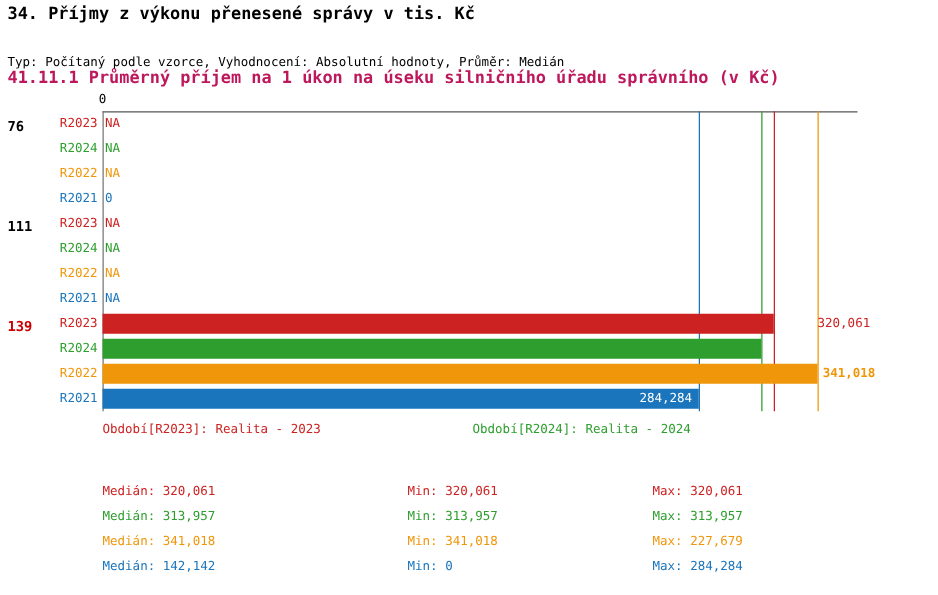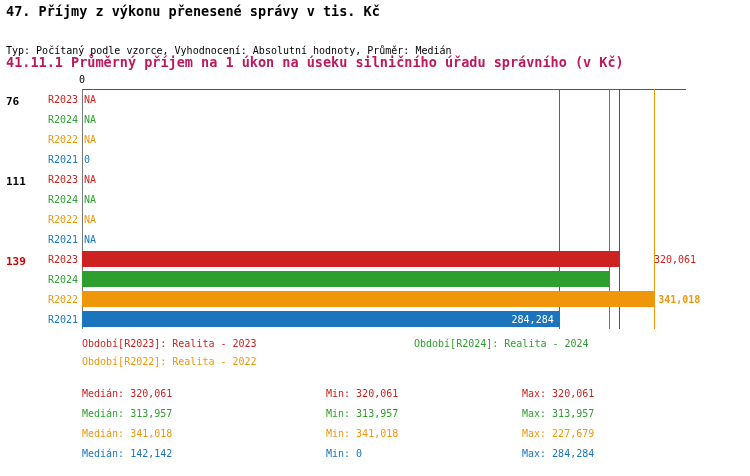--- a/index.html
+++ b/index.html
@@ -159,21 +159,21 @@
     position: absolute;
     white-space: nowrap;
   }
   .stat-median { left: 0px; }
   .stat-min { left: 244px; }
   .stat-max { left: 440px; }
 </style>
 </head>
 <body>
 
-<div class="title-1">47. Příjmy z výkonu přenesené správy v tis. Kč</div>
+<div class="title-1">34. Příjmy z výkonu přenesené správy v tis. Kč</div>
 <div class="title-2">41.11.1 Průměrný příjem na 1 úkon na úseku silničního úřadu správního (v Kč)</div>
 <div class="subtitle">Typ: Počítaný podle vzorce, Vyhodnocení: Absolutní hodnoty, Průměr: Medián</div>
 
 <div class="zero-label">0</div>
 
 <div class="plot" id="plot">
   <div class="plot-border-top"></div>
   <div class="axis-zero"></div>
 <div class="vline" style="left: 476.965px; background: rgb(26, 117, 188);"></div>
     <div class="vline" style="left: 526.75px; background: rgb(46, 158, 46);"></div>
@@ -229,24 +229,23 @@
     <div class="row" style="top: 220px; width: 604px;">
       <div class="row-label" style="color: rgb(26, 117, 188);">R2021</div>
       <div class="bar" style="width: 476.965px; background: rgb(26, 117, 188);"></div>
       <div class="bar-val" style="color: rgb(255, 255, 255); left: 429.565px;">284,284</div>
     </div>
   </div>
 
 <div class="legend" id="legend">
     <div class="legend-row">
       <div class="legend-item legend-col-1" style="color: rgb(204, 34, 34);">Období[R2023]: Realita - 2023</div>
-      <div class="legend-item legend-col-2" style="color: rgb(46, 158, 46); margin-left: 36px;">Období[R2024]: Realita - 2024</div>
+      <div class="legend-item legend-col-2" style="color: rgb(46, 158, 46);">Období[R2024]: Realita - 2024</div>
     </div>
     <div class="legend-row">
-      <div class="legend-item legend-col-1" style="color: rgb(240, 150, 10);">Období[R2022]: Realita - 2022</div>
     </div>
   </div>
 <div class="stats" id="stats">
     <div class="stats-row">
       <div class="stat stat-median" style="color: rgb(204, 34, 34);">Medián: 320,061</div>
       <div class="stat stat-min" style="color: rgb(204, 34, 34);">Min: 320,061</div>
       <div class="stat stat-max" style="color: rgb(204, 34, 34);">Max: 320,061</div>
     </div>
     <div class="stats-row">
       <div class="stat stat-median" style="color: rgb(46, 158, 46);">Medián: 313,957</div>

